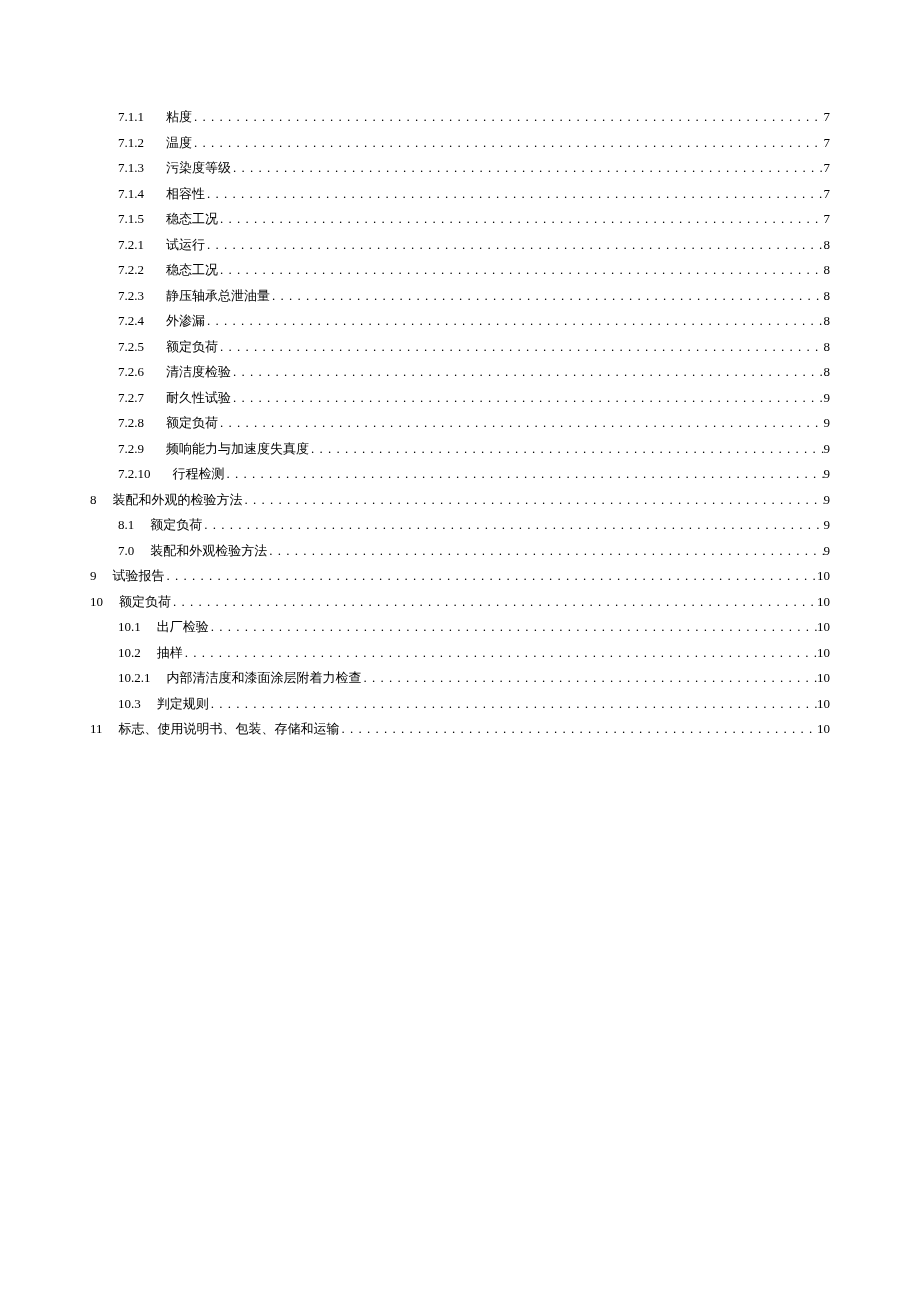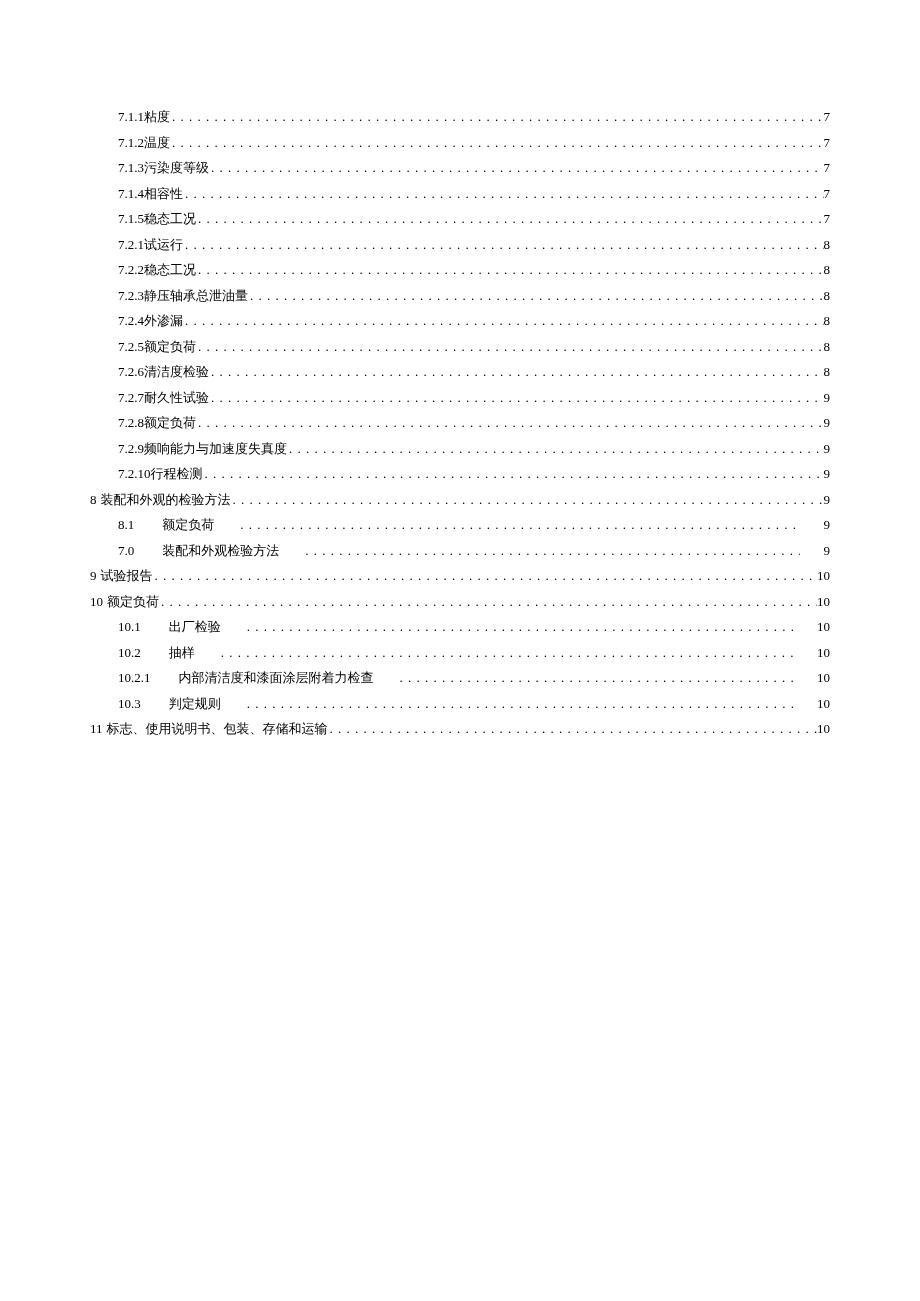--- a/index.html
+++ b/index.html
@@ -29,24 +29,24 @@
       flex: 1 1 auto;
       overflow: hidden;
       letter-spacing: 1px;
       padding: 0 2px;
     }
     .toc-page {
       flex: 0 0 auto;
       text-align: right;
     }
     .indent-0 { padding-left: 0; }
-    .indent-1 { padding-left: 28px; gap: 24px; }
+    .indent-1 { padding-left: 28px; }
     .indent-2 { padding-left: 28px; }
-    .gap-wide .toc-title { }
-    .gap-narrow .toc-title { margin-left: 4px; }
+    .gap-wide .toc-title { margin-left: 22px; }
+    .gap-narrow .toc-title { margin-left: 16px; }
   </style>
 </head>
 <body>
 
 <div id="toc-container">
     <div class="toc-line indent-2 gap-wide">
       <span class="toc-num">7.1.1</span>
       <span class="toc-title">粘度</span>
       <span class="toc-dots"> .  .  .  .  .  .  .  .  .  .  .  .  .  .  .  .  .  .  .  .  .  .  .  .  .  .  .  .  .  .  .  .  .  .  .  .  .  .  .  .  .  .  .  .  .  .  .  .  .  .  .  .  .  .  .  .  .  .  .  .  .  .  .  .  .  .  .  .  .  .  .  .  .  .  .  .  .  .  .  .  .  .  .  .  .  .  .  .  .  .  .  .  .  .  .  .  .  .  .  .  .  .  .  .  .  .  .  .  .  .  .  .  .  .  .  .  .  .  .  .  .  .  .  .  .  .  .  .  .  .  .  .  .  .  .  .  .  .  .  .  .  .  .  .  .  .  .  .  .  .  .  .  .  .  .  .  .  .  .  .  .  .  .  .  .  .  .  .  .  .  .  .  .  .  .  .  .  .  .  .  .  .  .  .  .  .  .  .  .  .  .  .  .  .  .  .  .  .  .  . </span>
       <span class="toc-page">7</span>

